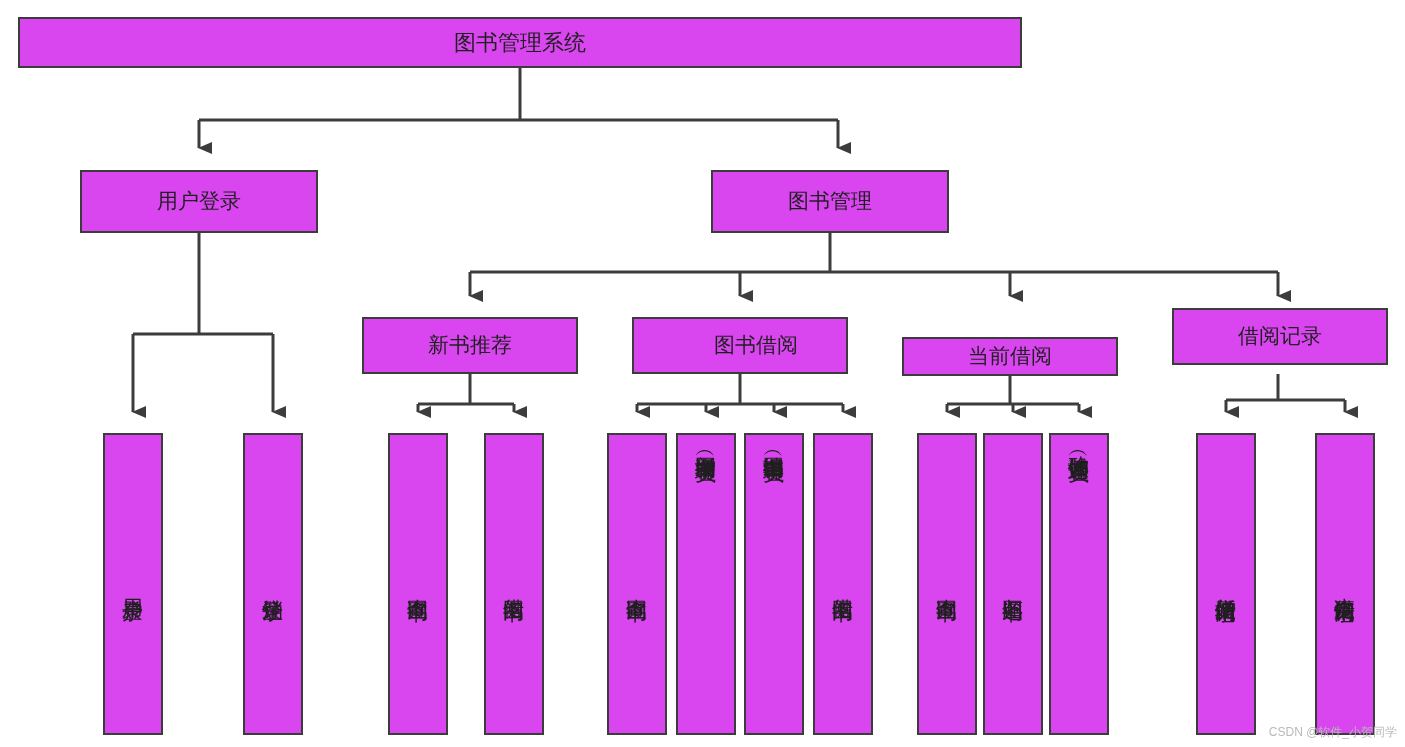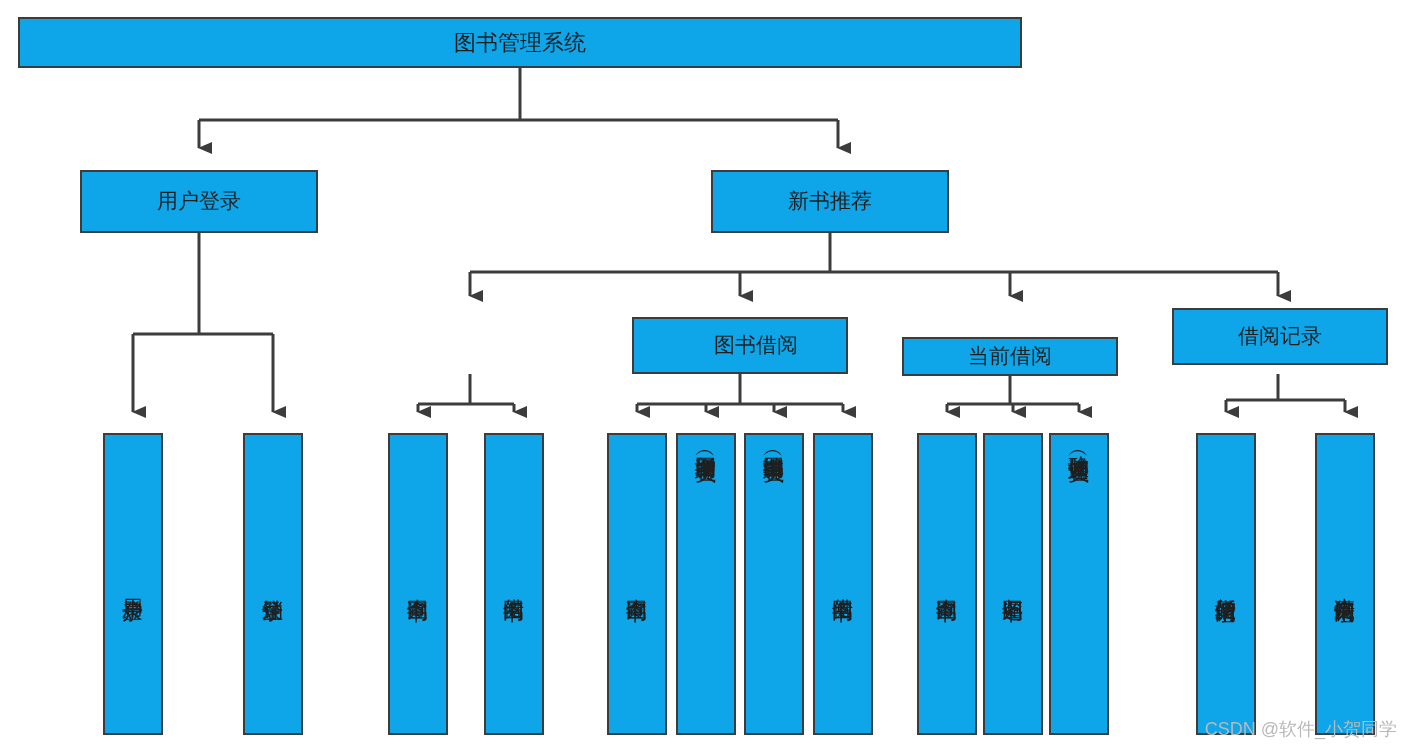--- a/index.html
+++ b/index.html
@@ -20,21 +20,21 @@
   #diagram-svg {
     position: absolute;
     left: 0;
     top: 0;
     width: 1405px;
     height: 747px;
   }
   .node-box {
     position: absolute;
     box-sizing: border-box;
-    background: #0ea5e9;
+    background: #d946ef;
     border: 2px solid #3c3c3c;
     display: flex;
     align-items: center;
     justify-content: center;
     overflow: hidden;
   }
   .node-label {
     color: #1f1f1f;
     font-family: "Liberation Sans", "DejaVu Sans", sans-serif;
     line-height: 1.18;
@@ -54,21 +54,21 @@
     writing-mode: vertical-rl;
     text-orientation: upright;
     letter-spacing: 1px;
     line-height: 1;
   }
   .node-leaf.center-text { align-items: center; padding-top: 0; }
   #watermark {
     position: absolute;
     right: 8px;
     bottom: 6px;
-    font-size: 18px;
+    font-size: 12px;
     color: #b9b9b9;
     font-family: "Liberation Sans", "DejaVu Sans", sans-serif;
     white-space: pre;
     pointer-events: none;
   }
 </style>
 </head>
 <body>
 
 <div id="diagram-root">
@@ -125,23 +125,26 @@
   </svg>
 
   <div class="node-box node-root" style="left:18px; top:17px; width:1004px; height:51px;">
     <span class="node-label">图书管理系统</span>
   </div>
 
   <div class="node-box node-l2" style="left:80px; top:170px; width:238px; height:63px;">
     <span class="node-label">用户登录</span>
   </div>
   <div class="node-box node-l2" style="left:711px; top:170px; width:238px; height:63px;">
+    <span class="node-label">图书管理</span>
+  </div>
+
+  <div class="node-box node-l3" style="left:362px; top:317px; width:216px; height:57px;">
     <span class="node-label">新书推荐</span>
   </div>
-
   <div class="node-box node-l3" style="left:632px; top:317px; width:216px; height:57px;padding-left:32px;">
     <span class="node-label">图书借阅</span>
   </div>
   <div class="node-box node-l3" style="left:902px; top:326px; width:216px; height:39px;margin-top:11px;">
     <span class="node-label">当前借阅</span>
   </div>
   <div class="node-box node-l3" style="left:1172px; top:308px; width:216px; height:57px;">
     <span class="node-label">借阅记录</span>
   </div>
 

